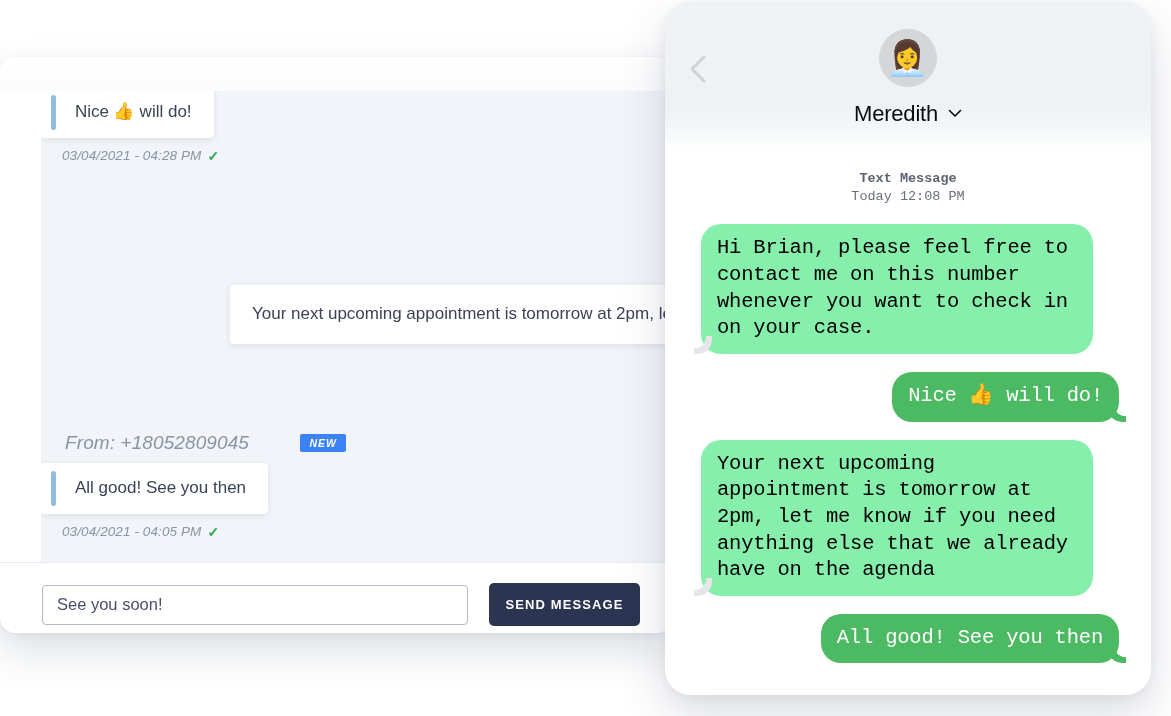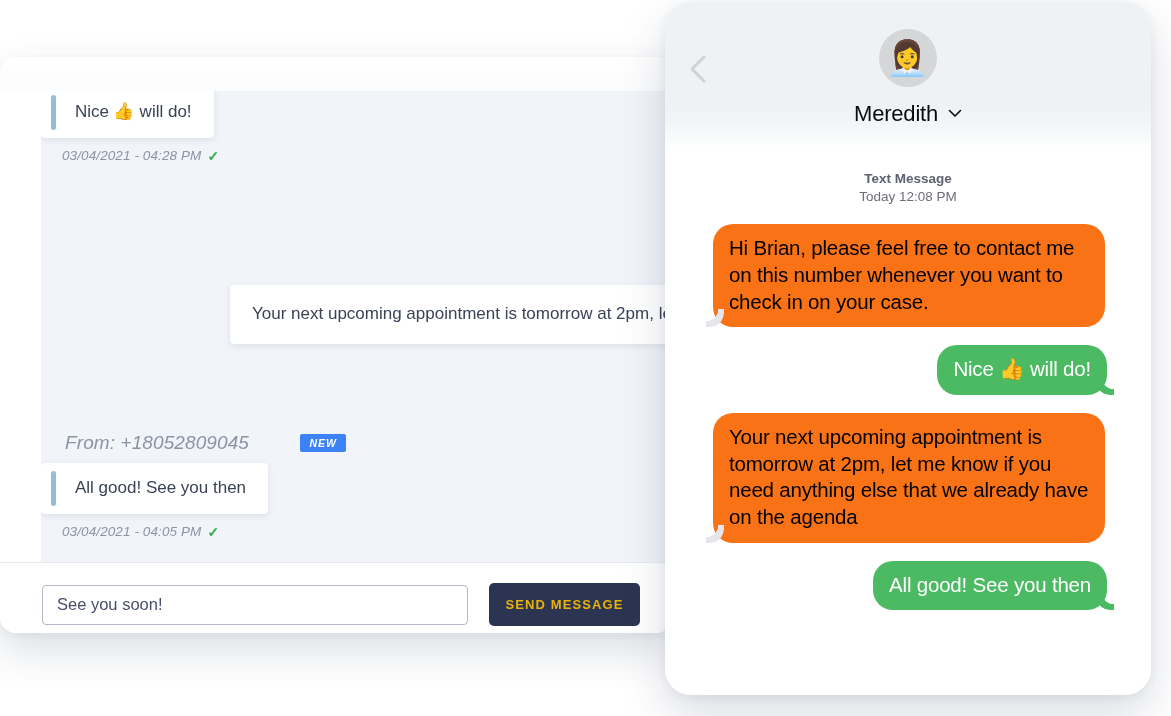--- a/index.html
+++ b/index.html
@@ -162,21 +162,21 @@
     font-size: 16.5px;
     color: #46506a;
     padding: 0 14px;
     outline: none;
   }
   .send-btn {
     margin-left: 21px;
     width: 151px;
     height: 43px;
     background: #2b3450;
-    color: #eab308;
+    color: #ffffff;
     border: none;
     border-radius: 5px;
     font-family: "Liberation Sans", sans-serif;
     font-size: 13px;
     font-weight: bold;
     letter-spacing: 1.1px;
     cursor: pointer;
   }
 
   
@@ -233,22 +233,23 @@
   .contact-caret {
     display: inline-block;
     margin-left: 4px;
     vertical-align: 3px;
   }
 
   .phone-body {
     position: relative;
     height: 547px;
     background: #ffffff;
-    padding: 0 28px;
+    padding: 0 16px;
     box-sizing: border-box;
+    font-family: Liberation Mono, monospace;
   }
   .sys-stamp {
     text-align: center;
     margin-top: 22px;
     font-size: 13.5px;
     color: #6b6f7a;
     line-height: 1.35;
   }
   .sys-stamp .sys-line1 { font-weight: bold; color: #5e6270; }
 
@@ -259,21 +260,21 @@
   .bubble {
     position: relative;
     max-width: 360px;
     padding: 11px 16px 12px 16px;
     border-radius: 20px;
     font-size: 20.5px;
     line-height: 1.3;
     letter-spacing: -.2px;
   }
   .bubble.gray {
-    background: #f97316;
+    background: #86efac;
     color: #000000;
     margin-left: 20px;
   }
   .bubble.green {
     background: #4cb963;
     color: #ffffff;
     margin-right: 16px;
   }
   .bubble.gray::after {
     content: "";

